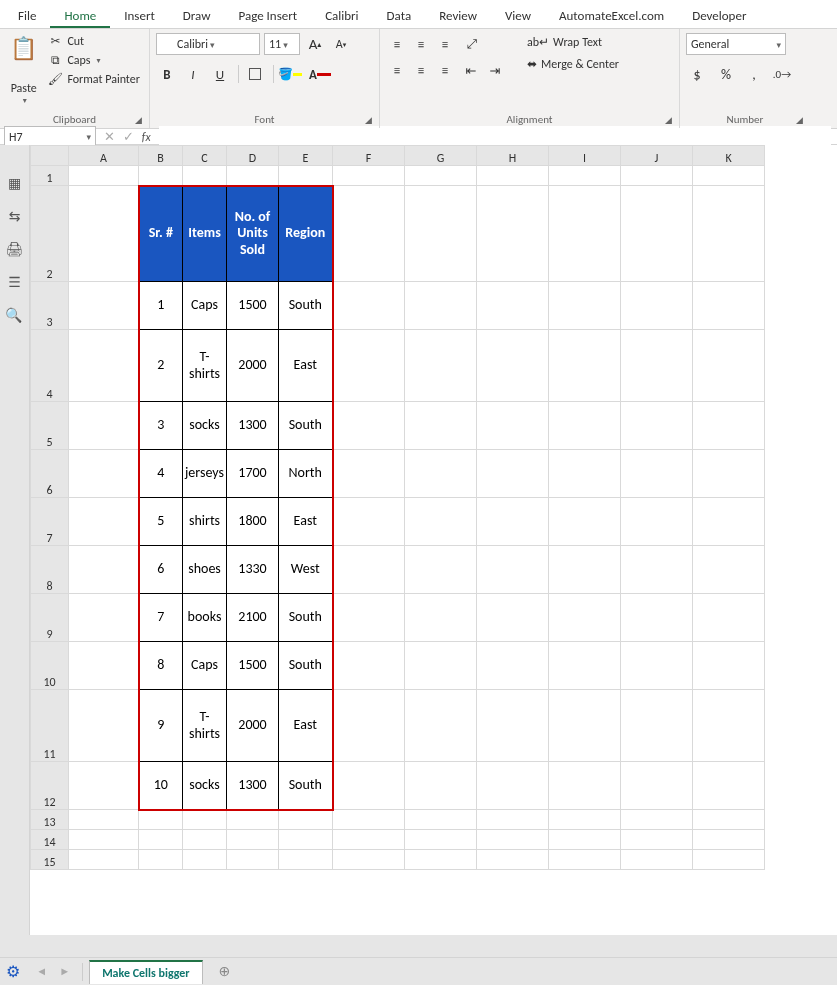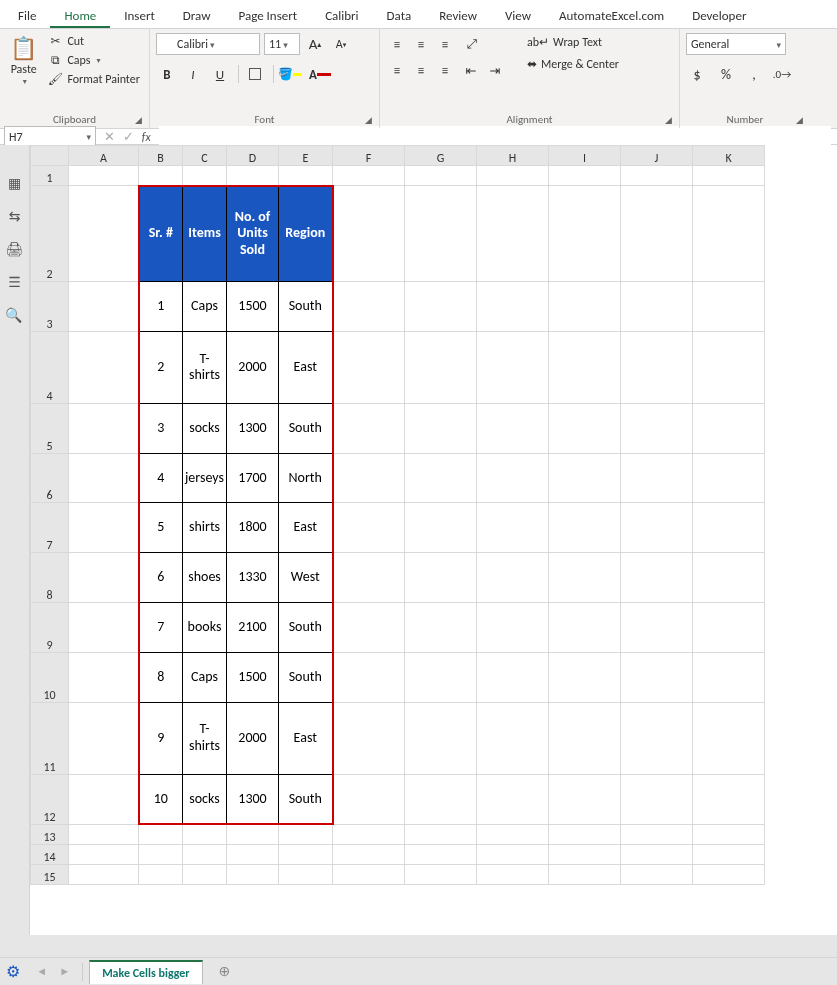--- a/index.html
+++ b/index.html
@@ -68,21 +68,21 @@
     cursor: pointer;
   }
   .group-content { display: flex; gap: 4px; align-items: flex-start; flex: 1; }
 
   
   .paste-block {
     display: flex; flex-direction: column; align-items: center;
     padding: 2px 4px; cursor: pointer;
   }
   .paste-icon { font-size: 22px; }
-  .paste-label { font-size: 12px; margin-top: 0; }
+  .paste-label { font-size: 12px; margin-top: 19px; }
   .clip-right { display: flex; flex-direction: column; gap: 3px; }
   .clip-item { display: flex; align-items: center; gap: 4px; font-size: 12px; cursor: pointer; padding: 1px 2px; }
   .clip-item .ico { width: 16px; text-align: center; }
 
   
   .font-row { display: flex; gap: 4px; align-items: center; margin-bottom: 4px; }
   .combo {
     border: 1px solid #bcbcbc; background: #fff; font-size: 12px;
     display: flex; align-items: center; padding: 1px 4px; height: 22px;
   }
@@ -170,21 +170,21 @@
   .dt.right { border-right: 2px solid #cc0000 !important; }
   .dt.bottom { border-bottom: 2px solid #cc0000 !important; }
 
   .hdrcell {
     background: #1a56c0 !important; color: #fff !important;
     font-weight: 600; font-size: 14px;
     vertical-align: middle !important;
     padding: 4px 2px !important;
     word-wrap: break-word; white-space: normal; line-height: 1.2;
   }
-  .wrap { white-space: normal; word-wrap: break-word; line-height: 1.2; padding: 16px 2px !important; vertical-align: middle !important; }
+  .wrap { white-space: normal; word-wrap: break-word; line-height: 1.2; padding: 3px 2px !important; vertical-align: middle !important; }
 
   .row-short td { height: 20px; }
 
   
   .sheet-tabs {
     position: absolute;
     left: 0; right:0; bottom: 0;
     height: 28px; background:#e6e6e6;
     display:flex; align-items:center;
     border-top: 1px solid #d4d4d4;

